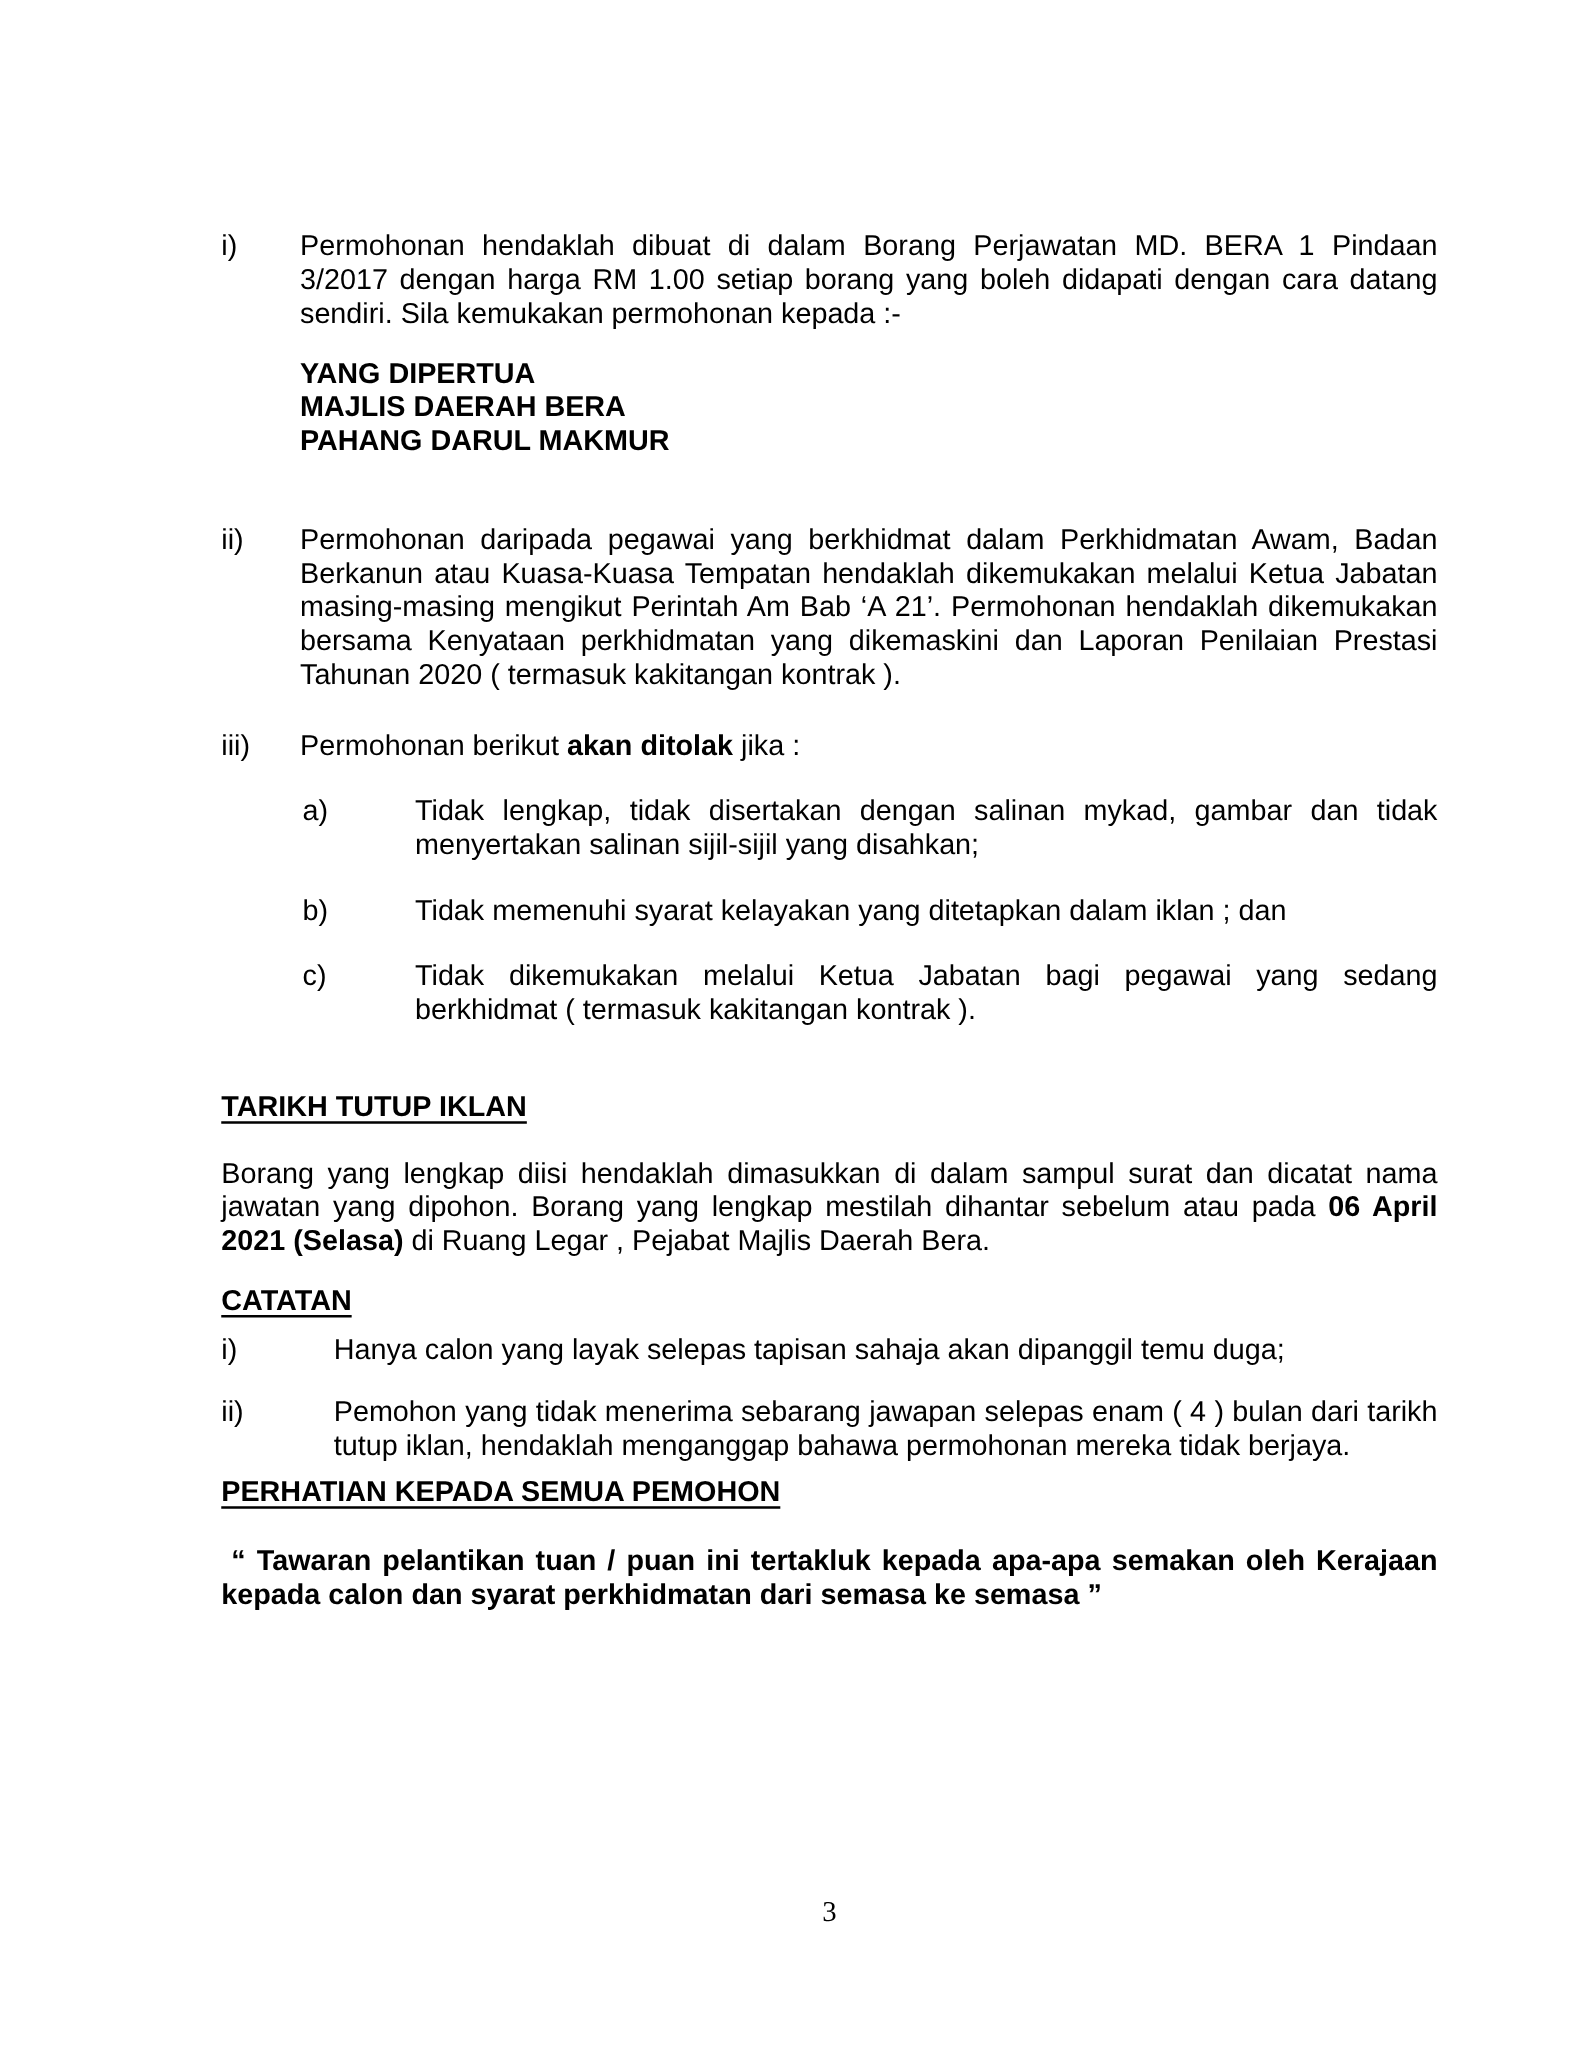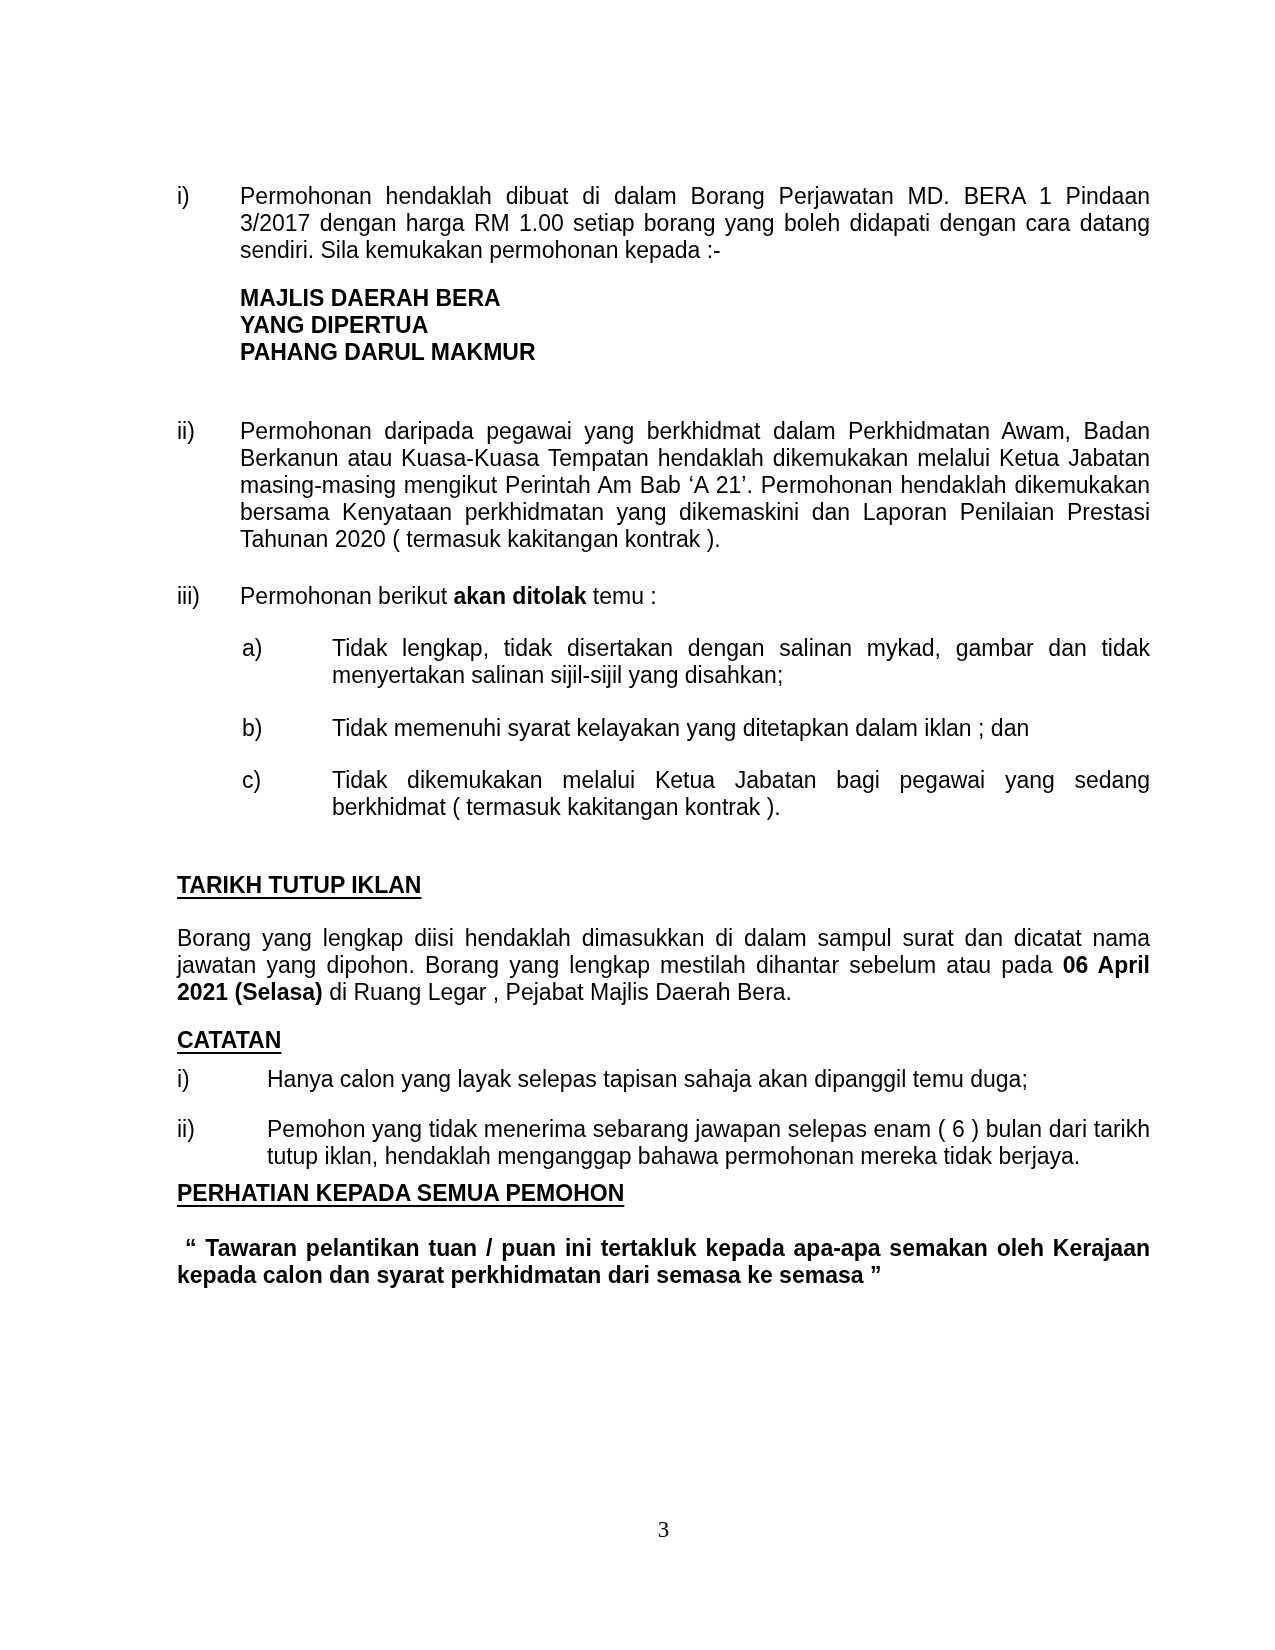--- a/index.html
+++ b/index.html
@@ -87,34 +87,34 @@
 
 
     <div class="l1">
       <div class="marker">i)</div>
       <div class="body">Permohonan hendaklah dibuat di dalam Borang Perjawatan MD. BERA 1 Pindaan 3/2017 dengan harga RM 1.00 setiap borang yang boleh didapati dengan cara datang sendiri. Sila kemukakan permohonan kepada :-</div>
     </div>
 
     <div class="l1">
       <div class="marker"></div>
       <div class="body address">
+        <div>YANG DIPERTUA</div>
         <div>MAJLIS DAERAH BERA</div>
-        <div>YANG DIPERTUA</div>
         <div>PAHANG DARUL MAKMUR</div>
       </div>
     </div>
 
     <div class="l1 m-ii">
       <div class="marker">ii)</div>
       <div class="body">Permohonan daripada pegawai yang berkhidmat dalam Perkhidmatan Awam, Badan Berkanun atau Kuasa-Kuasa Tempatan hendaklah dikemukakan melalui Ketua Jabatan masing-masing mengikut Perintah Am Bab ‘A 21’. Permohonan hendaklah dikemukakan bersama Kenyataan perkhidmatan yang dikemaskini dan Laporan Penilaian Prestasi Tahunan 2020 ( termasuk kakitangan kontrak ).</div>
     </div>
 
     <div class="l1 m-iii">
       <div class="marker">iii)</div>
-      <div class="body"><span>Permohonan berikut </span><span class="emph">akan ditolak</span><span> temu :</span></div>
+      <div class="body"><span>Permohonan berikut </span><span class="emph">akan ditolak</span><span> jika :</span></div>
     </div>
 
     <div class="l2 m-a">
       <div class="marker">a)</div>
       <div class="body">Tidak lengkap, tidak disertakan dengan salinan mykad, gambar dan tidak menyertakan salinan sijil-sijil yang disahkan;</div>
     </div>
 
     <div class="l2 m-b">
       <div class="marker">b)</div>
       <div class="body">Tidak memenuhi syarat kelayakan yang ditetapkan dalam iklan ; dan</div>
@@ -131,21 +131,21 @@
 
     <p class="heading h-catatan">CATATAN</p>
 
     <div class="l1c">
       <div class="marker">i)</div>
       <div class="body">Hanya calon yang layak selepas tapisan sahaja akan dipanggil temu duga;</div>
     </div>
 
     <div class="l1c m-cat2">
       <div class="marker">ii)</div>
-      <div class="body">Pemohon yang tidak menerima sebarang jawapan selepas enam ( 6 ) bulan dari tarikh tutup iklan, hendaklah menganggap bahawa permohonan mereka tidak berjaya.</div>
+      <div class="body">Pemohon yang tidak menerima sebarang jawapan selepas enam ( 4 ) bulan dari tarikh tutup iklan, hendaklah menganggap bahawa permohonan mereka tidak berjaya.</div>
     </div>
 
     <p class="heading h-perhatian">PERHATIAN KEPADA SEMUA PEMOHON</p>
 
     <p class="notice">“ Tawaran pelantikan tuan / puan ini tertakluk kepada apa-apa semakan oleh Kerajaan kepada calon dan syarat perkhidmatan dari semasa ke semasa ”</p>
 
   </div>
 
   <div class="page-number">3</div>
 </div>

